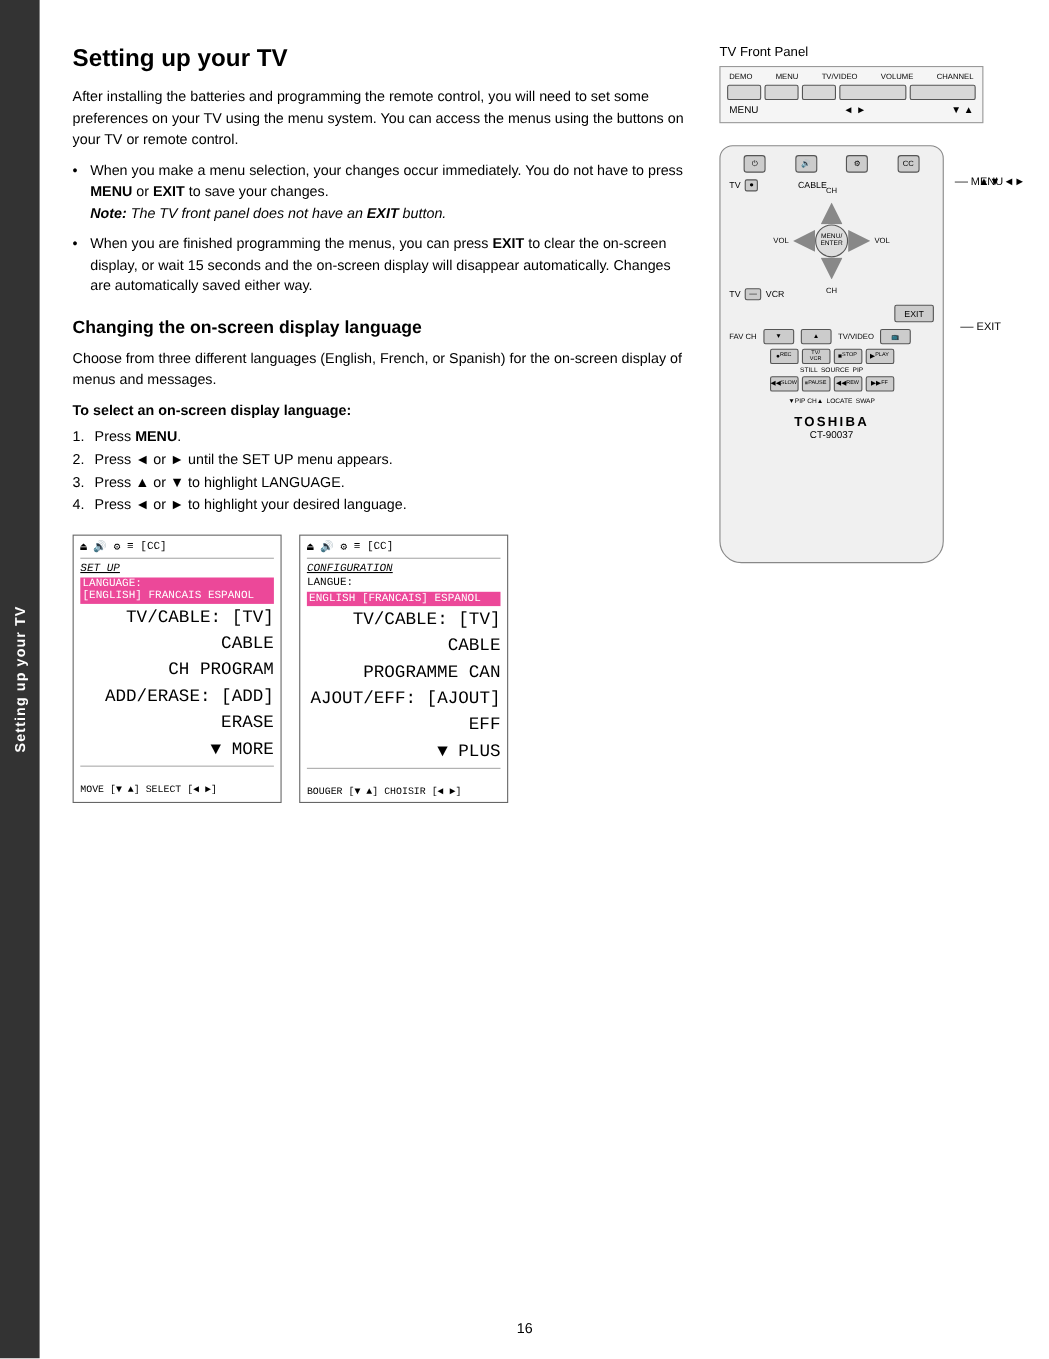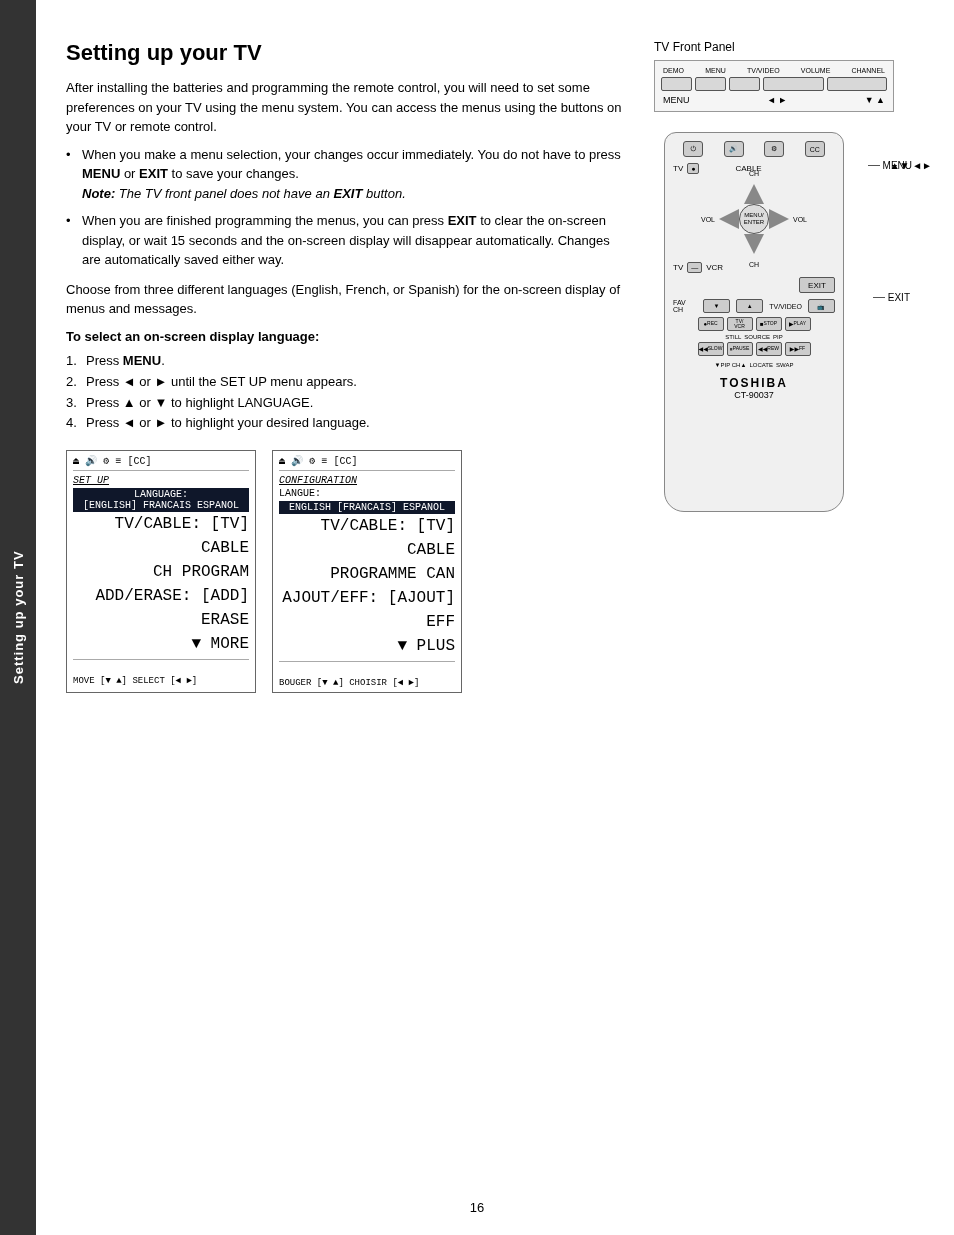--- a/index.html
+++ b/index.html
@@ -163,27 +163,27 @@
     }
 
     .menu-title {
       font-style: italic;
       text-decoration: underline;
       font-size: 10px;
       margin-bottom: 2px;
     }
 
     .menu-highlighted {
-      background: #0f172a;
+      background: #ec4899;
       color: #fff;
       padding: 1px 2px;
       display: inline-block;
       width: 100%;
       font-size: 10px;
-      text-align: center;
+      text-align: left;
     }
 
     .menu-row {
       font-size: 16px;
       line-height: 1.5;
       text-align: right;
     }
 
     .menu-bottom {
       border-top: 1px solid #aaa;
@@ -197,21 +197,21 @@
       font-size: 12px;
       font-weight: normal;
       margin-bottom: 6px;
     }
 
     .remote-outer {
       border: 1.5px solid #888;
       border-radius: 12px 12px 20px 20px;
       padding: 8px;
       background: #f0f0f0;
-      width: 180px;
+      width: 204px;
       margin: 0 auto;
       min-height: 380px;
       position: relative;
     }
 
     
     .dpad-area {
       display: flex;
       justify-content: center;
       margin: 10px 0 8px 0;
@@ -499,20 +499,21 @@
       <ul class="bullet-list">
         <li>
           <span>When you make a menu selection, your changes occur immediately. You do not have to press <strong>MENU</strong> or <strong>EXIT</strong> to save your changes.</span><br>
           <span><span class="note-label">Note:</span><span class="italic"> The TV front panel does not have an <strong><em>EXIT</em></strong> button.</span></span>
         </li>
         <li>
           <span>When you are finished programming the menus, you can press <strong>EXIT</strong> to clear the on-screen display, or wait 15 seconds and the on-screen display will disappear automatically. Changes are automatically saved either way.</span>
         </li>
       </ul>
 
+      <h2>Changing the on-screen display language</h2>
 
       <p>Choose from three different languages (English, French, or Spanish) for the on-screen display of menus and messages.</p>
 
       <p class="steps-heading">To select an on-screen display language:</p>
 
       <ol class="steps-list">
         <li>
           <span class="step-num">1.</span>
           Press <strong>MENU</strong>.
         </li>

